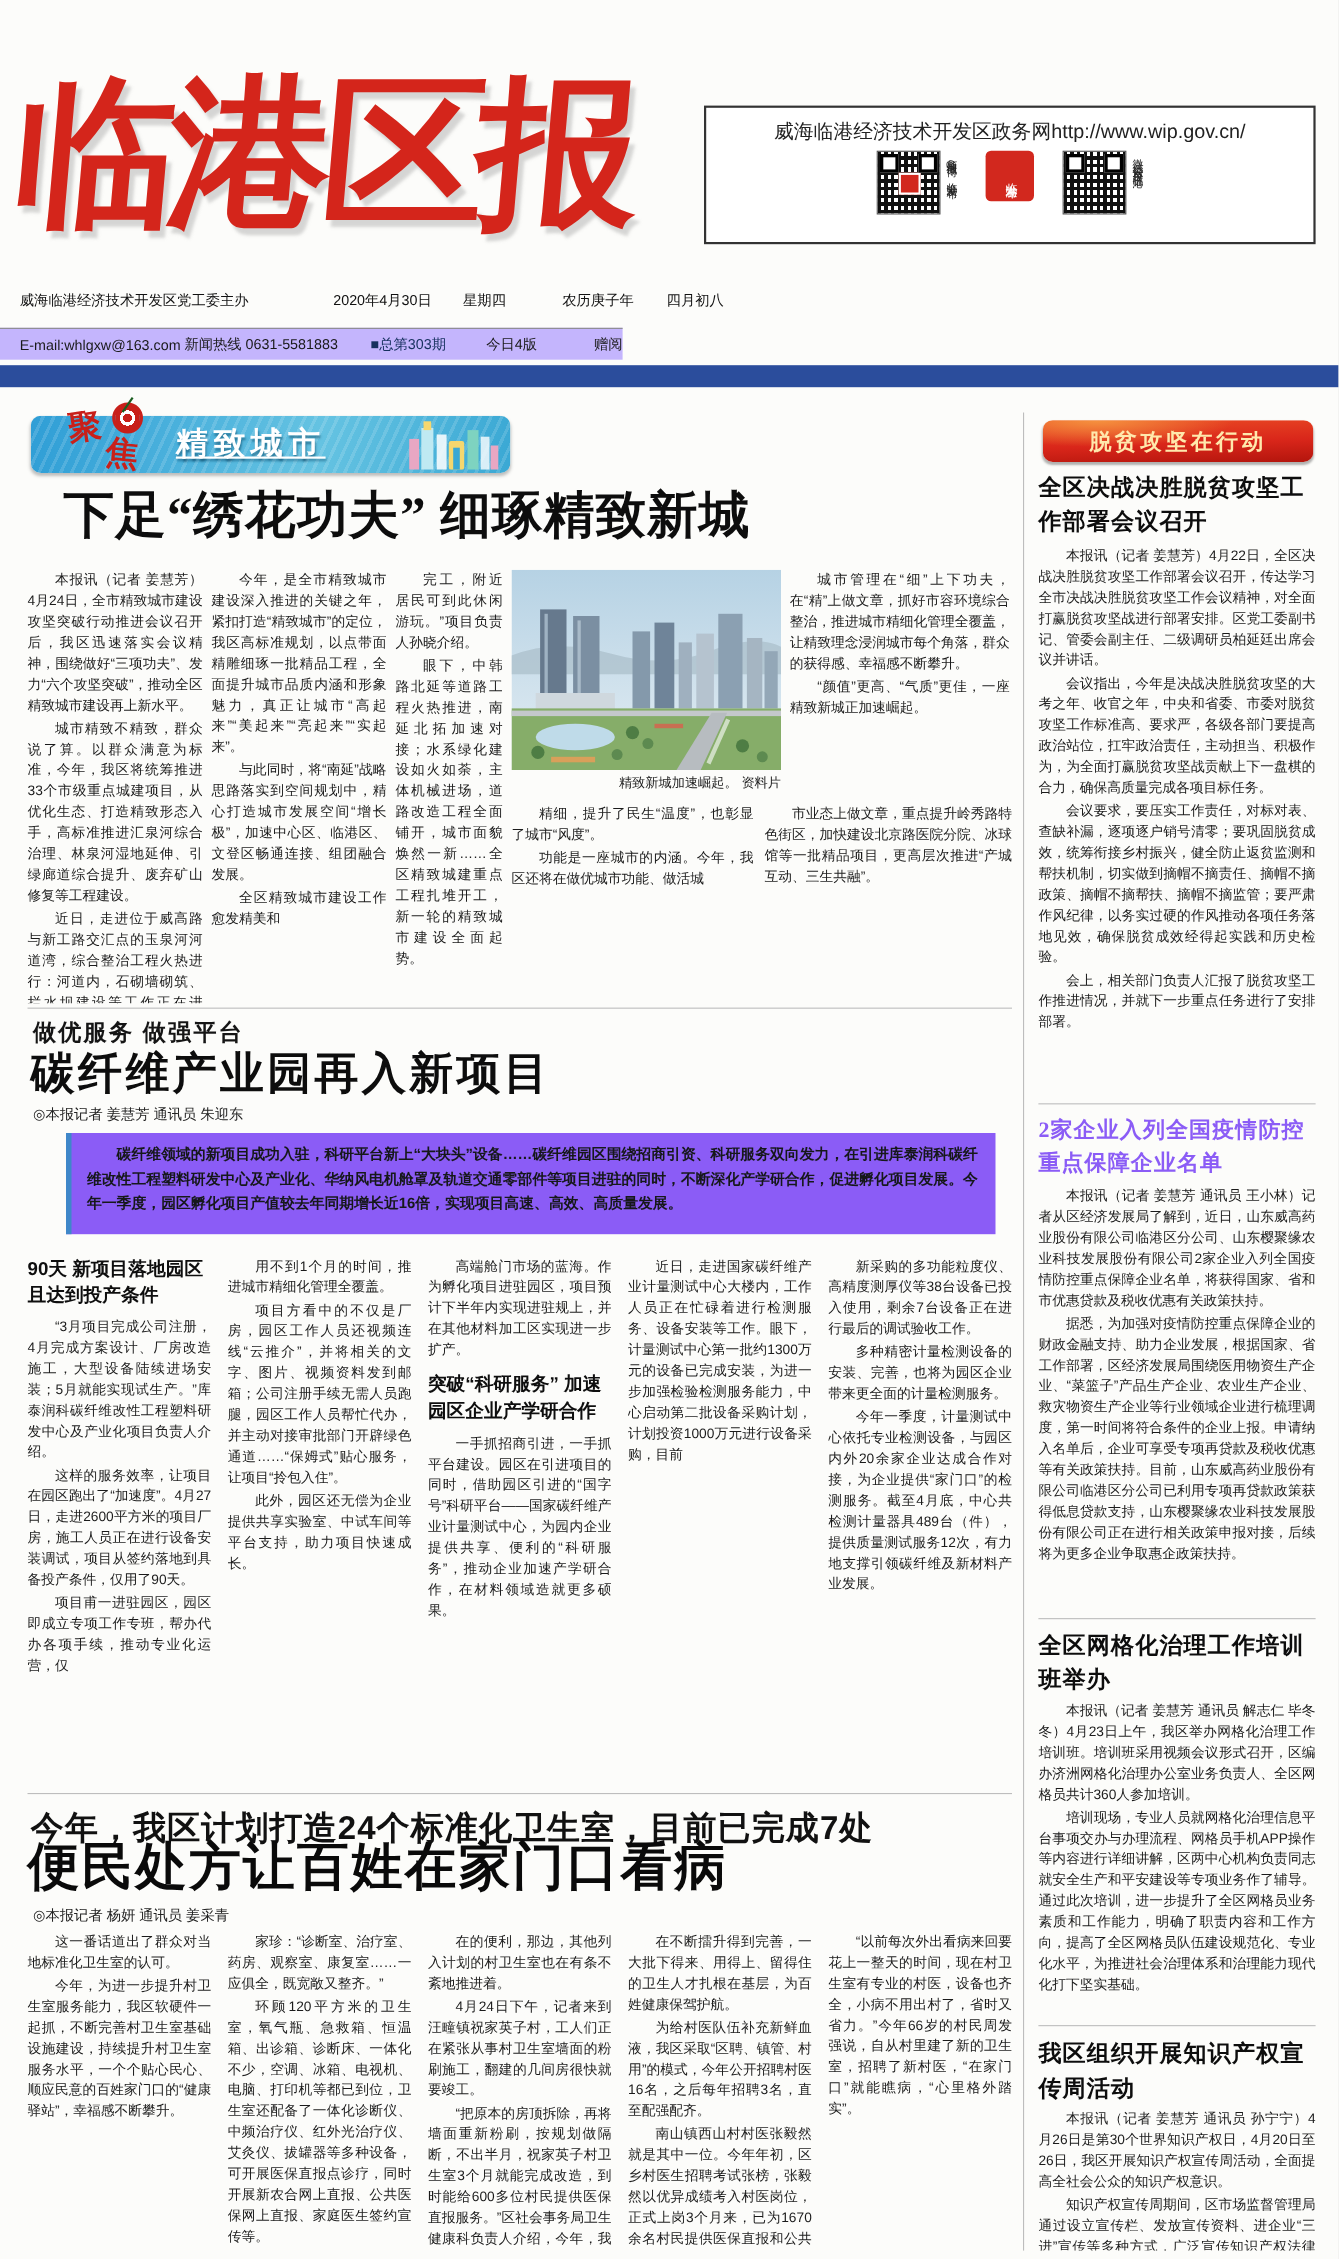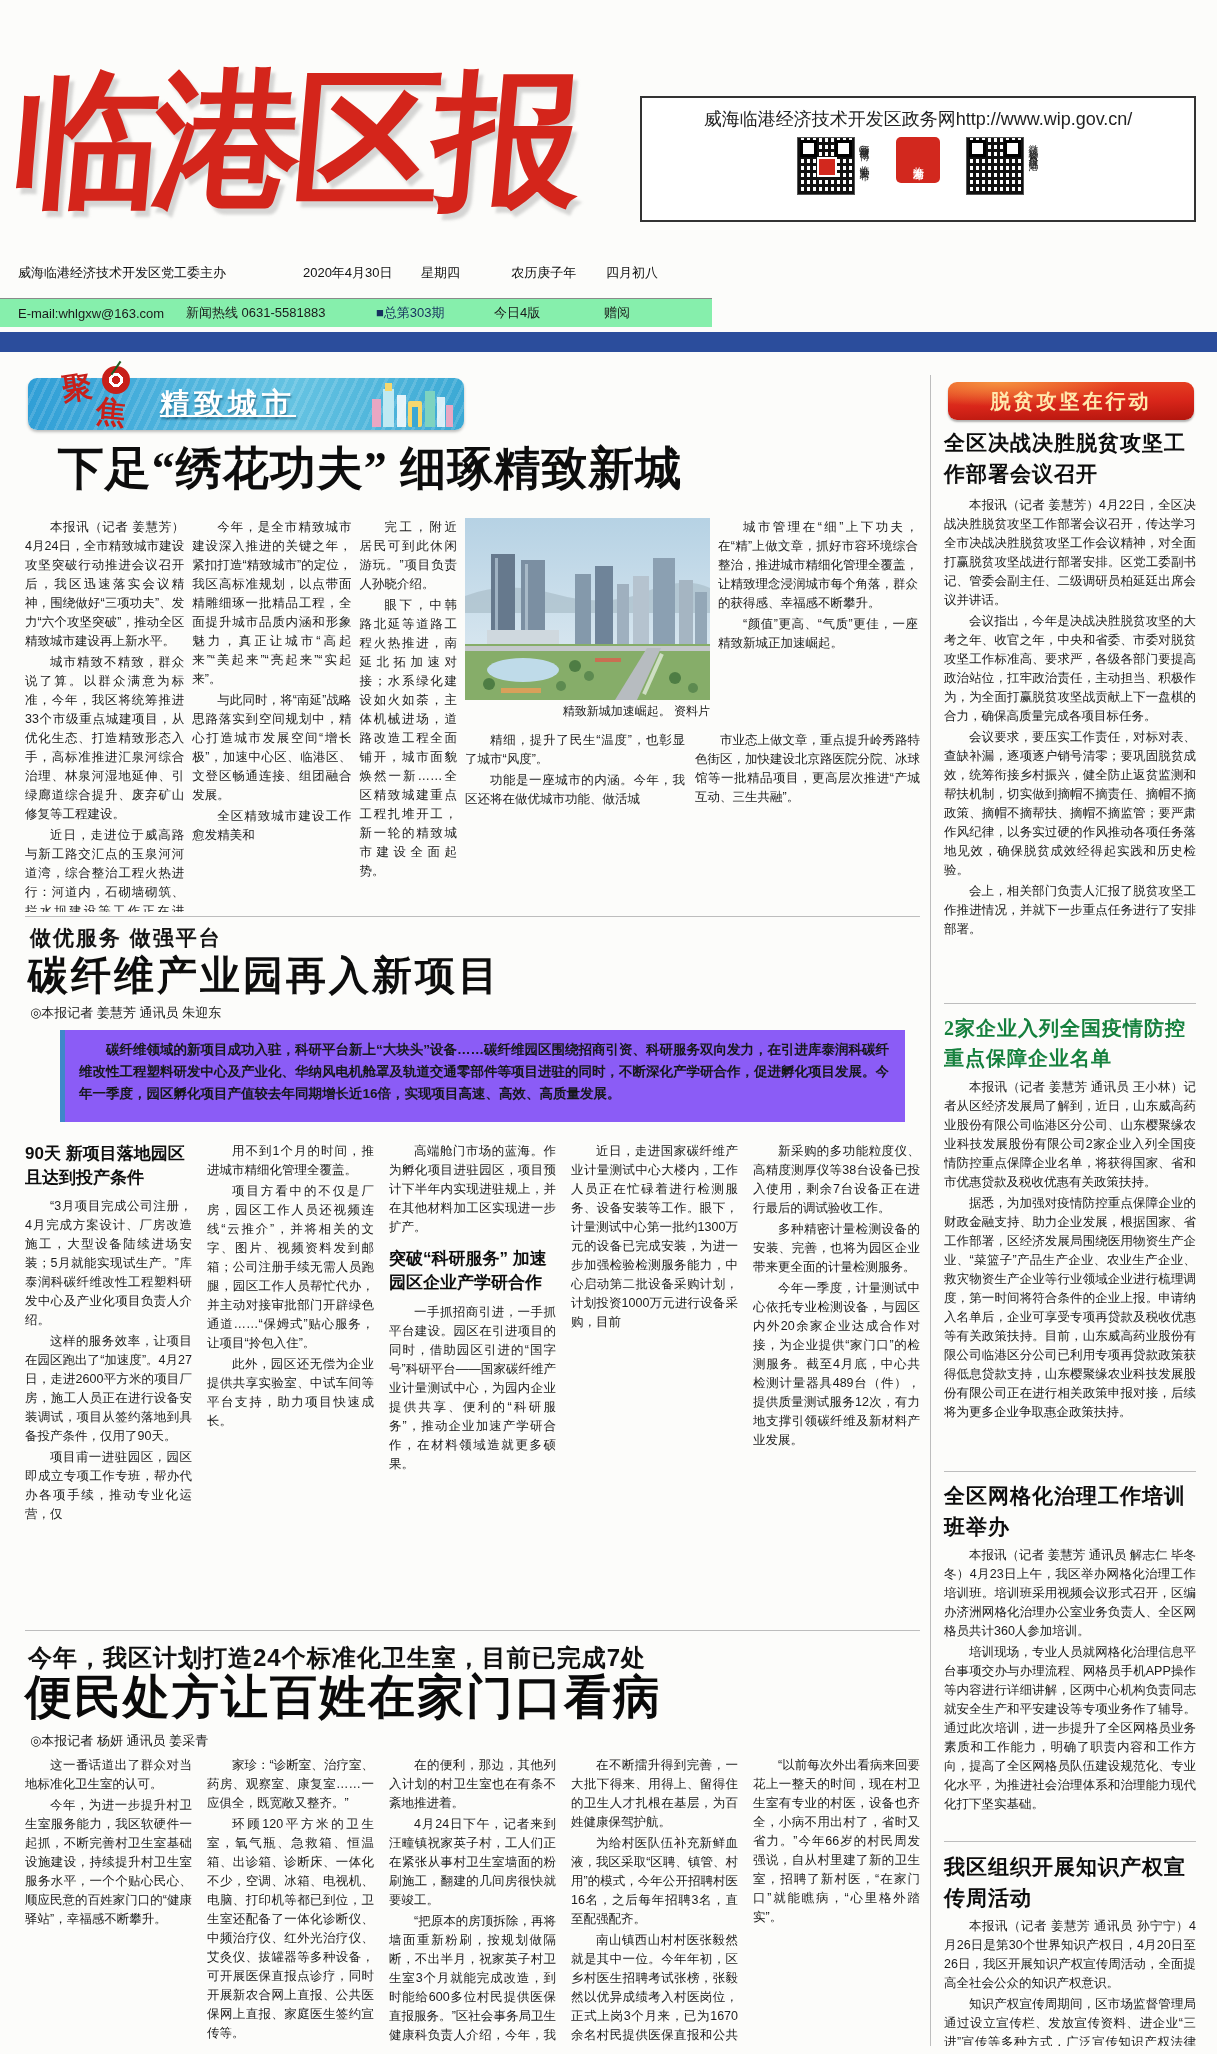--- a/index.html
+++ b/index.html
@@ -19,21 +19,21 @@
                  repeating-linear-gradient(0deg,#111 0 3px,#fff 3px 7px);}
   .qr::before{content:"";position:absolute;top:2px;left:2px;width:11px;height:11px;border:3px solid #000;background:#fff;}
   .qr::after{content:"";position:absolute;top:2px;right:2px;width:11px;height:11px;border:3px solid #000;background:#fff;}
   .qr-center{position:absolute;left:19px;top:19px;width:16px;height:16px;background:#d2281e;border:2px solid #fff;}
   .vtext{writing-mode:vertical-rl;font-size:10px;letter-spacing:2px;color:#222;line-height:1.1;}
   .qr-group{display:flex;gap:4px;}
   .seal{width:44px;height:46px;background:#d2281e;border-radius:5px;color:#fff;display:flex;
         align-items:center;justify-content:center;writing-mode:vertical-rl;font-size:11px;letter-spacing:1px;}
   .info1{left:18px;top:264px;width:640px;display:flex;gap:16px;font-size:13px;color:#111;white-space:nowrap;}
   .info1 span{display:inline-block;}
-  .info2{left:0;top:298px;width:712px;height:28px;background:#86efac;border-top:1px solid #8a8a8a;
+  .info2{left:0;top:298px;width:566px;height:28px;background:#c4b5fd;border-top:1px solid #8a8a8a;
          display:flex;align-items:center;font-size:13px;color:#1a1a1a;white-space:nowrap;}
   .blue-bar{left:0;top:332px;width:1217px;height:20px;background:#2b4d9c;}
   
   .para{margin:0 0 2px;text-indent:2em;text-align:justify;font-size:12.5px;line-height:19px;color:#1b1b1b;}
   .hdiv{height:1px;background:#bdbdbd;}
   .vdiv{width:1px;background:#bdbdbd;}
   .colbox{overflow:hidden;}
   
   .focus-banner{left:28px;top:378px;width:436px;height:52px;border-radius:9px;
       background:repeating-linear-gradient(115deg,rgba(255,255,255,.14) 0 3px,rgba(255,255,255,0) 3px 9px),
@@ -61,32 +61,32 @@
   .carbon-headline{left:28px;top:948px;font-size:40px;font-weight:900;color:#0d0d0d;letter-spacing:3px;white-space:nowrap;}
   .byline{font-size:13px;color:#222;text-align:right;}
   .lede-box{left:60px;top:1030px;width:845px;height:92px;background:#8b5cf6;border-left:5px solid #3f87c9;
       box-sizing:border-box;padding:9px 16px 0 14px;overflow:hidden;}
   .lede-box .para{font-size:13.5px;font-weight:bold;line-height:22px;color:#16181a;margin:0;}
   .body5{left:25px;top:1142px;width:895px;height:472px;display:flex;gap:15px;}
   .c5{width:167px;}
   .subhead{font-size:17px;font-weight:bold;color:#0e0e0e;line-height:24px;margin:0 0 7px;}
   .subhead.mid{margin:10px 0 8px;}
   
-  .clinic-kicker{left:28px;top:1642px;font-size:24px;font-weight:bold;color:#111;letter-spacing:1px;}
+  .clinic-kicker{left:28px;top:1642px;font-size:30px;font-weight:bold;color:#111;letter-spacing:1px;}
   .clinic-headline{left:25px;top:1666px;font-size:47px;font-weight:900;color:#0a0a0a;letter-spacing:2px;white-space:nowrap;}
   .clinic-byline{left:30px;top:1732px;}
   .clinic-body{left:25px;top:1756px;width:895px;height:290px;display:flex;gap:15px;}
   
   .rail-banner{left:948px;top:382px;width:246px;height:38px;border-radius:9px;
       background:radial-gradient(ellipse at 20% 0%,#f5923f 0%,rgba(245,146,63,0) 45%),
                  linear-gradient(178deg,#ea4a24,#d9261a 55%,#b3150d);
       display:flex;align-items:center;justify-content:center;
       font-size:20px;font-weight:bold;color:#ffe9ad;letter-spacing:3px;box-shadow:0 2px 2px rgba(0,0,0,.3);}
   .rail-h{left:944px;width:252px;font-size:21px;font-weight:bold;color:#0d0d0d;line-height:31px;letter-spacing:1px;}
-  .rail-h.blue{color:#15803d;font-size:20px;line-height:30px;}
+  .rail-h.blue{color:#8b5cf6;font-size:20px;line-height:30px;}
   .rail-body{left:944px;width:252px;overflow:hidden;}
 </style>
 </head>
 <body>
 
 <div class="page">
 
   <div class="abs paper-title">临港区报</div>
 
   <div class="abs portal-box">

